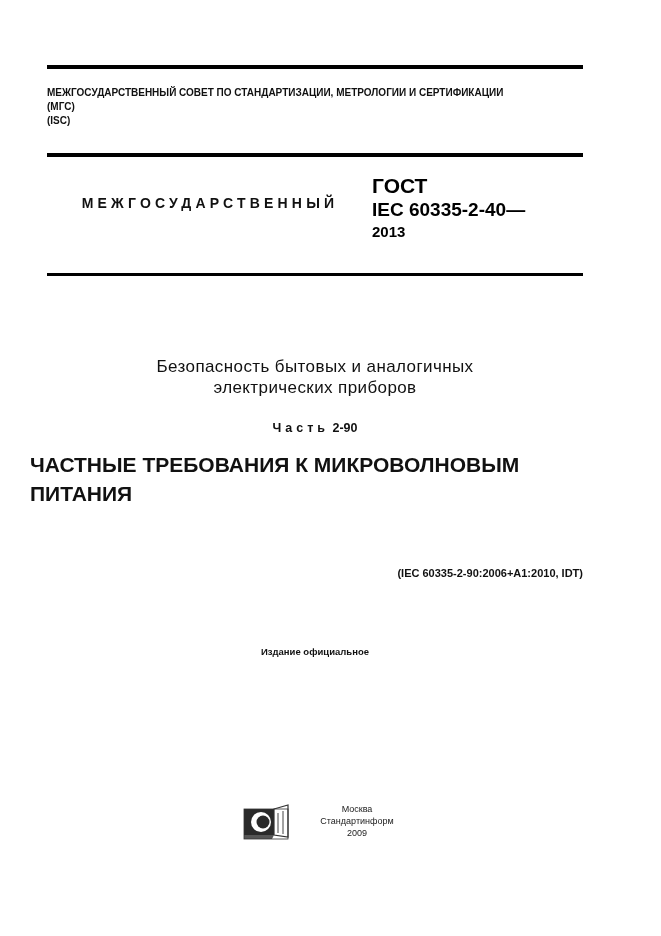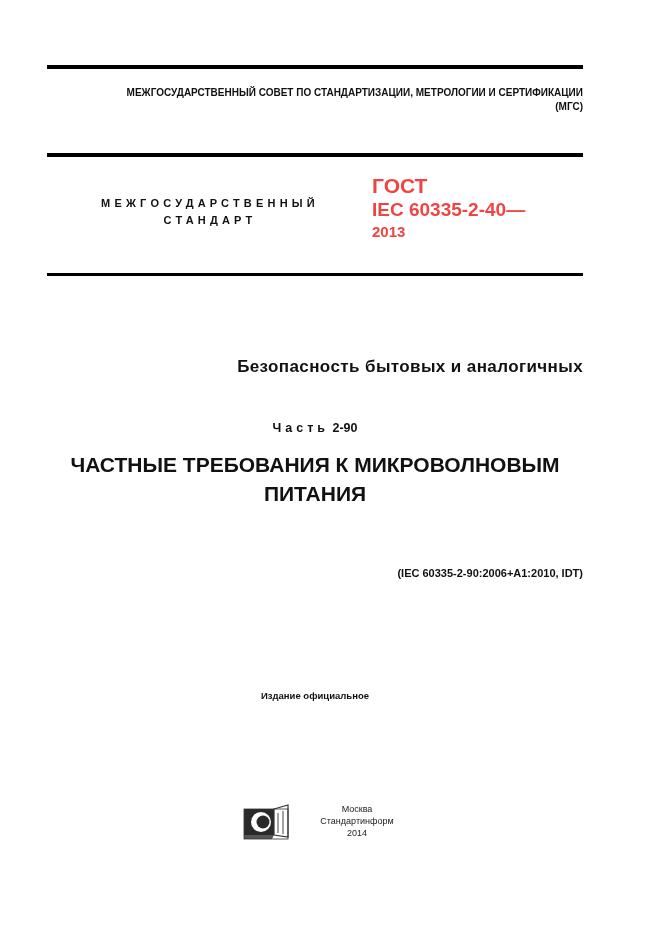--- a/index.html
+++ b/index.html
@@ -2,71 +2,72 @@
 <html><head>
   <meta charset="utf-8">
   <style>
     html, body { margin: 0; padding: 0; background: #ffffff; }
     body { width: 661px; height: 936px; position: relative; overflow: hidden;
            font-family: "Liberation Sans", sans-serif; color: #111; }
     .rule { position: absolute; left: 47px; width: 536px; background: #000; }
     .rule.r1 { top: 65px; height: 4px; }
     .rule.r2 { top: 153px; height: 4px; }
     .rule.r3 { top: 273px; height: 3px; }
-    .council { position: absolute; left: 47px; width: 536px; top: 86px; text-align: right;
+    .council { position: absolute; left: 47px; width: 536px; top: 86px; text-align: left;
                font-weight: bold; font-size: 10px; line-height: 14px; }
     .std-left { position: absolute; left: 60px; width: 300px; top: 195px; text-align: center;
-                font-weight: bold; font-size: 11px; letter-spacing: 4.2px; line-height: 17px; }
-    .std-right { position: absolute; left: 372px; top: 174px; font-weight: bold; color: #ef4444; }
+                font-weight: bold; font-size: 14px; letter-spacing: 4.2px; line-height: 17px; }
+    .std-right { position: absolute; left: 372px; top: 174px; font-weight: bold; color: #000000; }
     .std-right .gost { font-size: 21px; line-height: 24px; }
     .std-right .code { font-size: 19px; line-height: 23px; }
     .std-right .year { font-size: 15px; line-height: 22px; }
-    .subtitle { position: absolute; left: 47px; width: 536px; top: 356px; text-align: right;
-                font-weight: bold; font-size: 17px; line-height: 21px; letter-spacing: 0.4px; }
+    .subtitle { position: absolute; left: 47px; width: 536px; top: 356px; text-align: center;
+                font-weight: normal; font-size: 17px; line-height: 21px; letter-spacing: 0.4px; }
     .part { position: absolute; left: 47px; width: 536px; top: 421px; text-align: center;
             font-weight: bold; font-size: 12.5px; }
     .part .lbl { letter-spacing: 4px; }
-    .main-title { position: absolute; left: 30px; width: 570px; top: 450px; text-align: center;
+    .main-title { position: absolute; left: 30px; width: 570px; top: 450px; text-align: left;
                   font-weight: bold; font-size: 21px; line-height: 29px; }
     .iec-ref { position: absolute; left: 47px; width: 536px; top: 567px; text-align: right;
                font-weight: bold; font-size: 11px; }
     .edition { position: absolute; left: 47px; width: 536px; top: 646px; text-align: center;
-               font-weight: bold; font-size: 9.5px; margin-top: 44px; }
+               font-weight: bold; font-size: 9.5px; }
     .publisher { position: absolute; left: 242px; top: 803px; display: flex; align-items: center; }
     .logo { width: 52px; height: 38px; }
     .pub-text { position: absolute; left: 60px; top: 0px; width: 110px; text-align: center;
                 font-size: 9px; line-height: 12px; color: #222; }
   </style>
 </head>
 <body>
 
 <div class="rule r1"></div>
 
 <div class="council">
   <div>МЕЖГОСУДАРСТВЕННЫЙ СОВЕТ ПО СТАНДАРТИЗАЦИИ, МЕТРОЛОГИИ И СЕРТИФИКАЦИИ</div>
   <div>(МГС)</div>
+  <div>(ISC)</div>
 </div>
 
 <div class="rule r2"></div>
 
 <div class="std-left">
   <div>МЕЖГОСУДАРСТВЕННЫЙ</div>
-  <div>СТАНДАРТ</div>
 </div>
 
 <div class="std-right">
   <div class="gost">ГОСТ</div>
   <div class="code">IEC 60335-2-40—</div>
   <div class="year">2013</div>
 </div>
 
 <div class="rule r3"></div>
 
 <div class="subtitle">
   <div>Безопасность бытовых и аналогичных</div>
+  <div>электрических приборов</div>
 </div>
 
 <div class="part">
   <span class="lbl">Часть</span>
   <span>2-90</span>
 </div>
 
 <div class="main-title">
   <div>ЧАСТНЫЕ ТРЕБОВАНИЯ К МИКРОВОЛНОВЫМ</div>
   <div>ПИТАНИЯ</div>
@@ -83,15 +84,15 @@
     <line x1="36" y1="10" x2="36" y2="30" stroke="#444" stroke-width="1"></line>
     <line x1="41" y1="8" x2="41" y2="31" stroke="#444" stroke-width="1"></line>
     <circle cx="19" cy="19" r="10" fill="#fff"></circle>
     <circle cx="21" cy="19" r="6.5" fill="#2a2a2a"></circle>
     <path d="M2 32 L32 32 L30 36 L2 36 Z" fill="#555"></path>
     <rect x="2" y="6" width="44" height="30" fill="none" stroke="#333" stroke-width="0.8"></rect>
   </svg>
   <div class="pub-text">
     <div>Москва</div>
     <div>Стандартинформ</div>
-    <div>2014</div>
+    <div>2009</div>
   </div>
 </div>
 
 </body></html>

